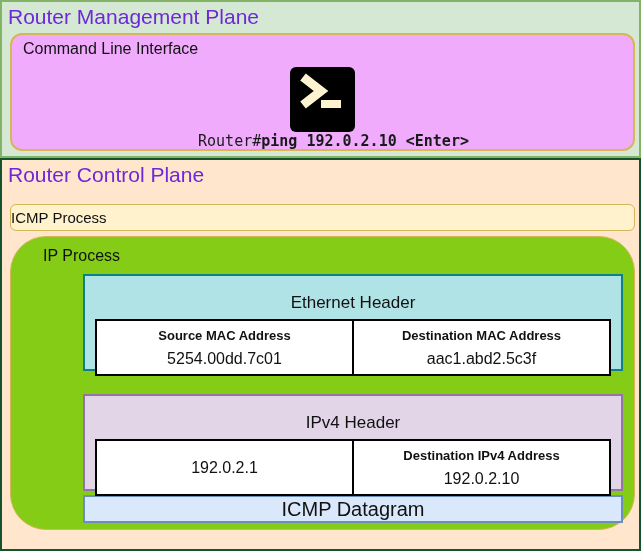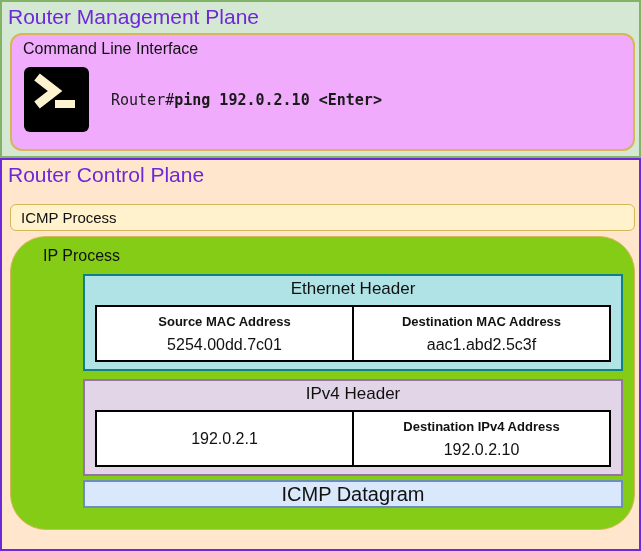--- a/index.html
+++ b/index.html
@@ -23,56 +23,56 @@
   }
   .cli-box {
     position: absolute; left: 8px; top: 31px; width: 625px; height: 118px;
     background: #f0abfc; border: 2px solid #d6b656; border-radius: 12px;
   }
   .cli-title {
     position: absolute; left: 11px; top: 5px; font-size: 16px;
   }
   .cli-row {
     position: absolute; left: 12px; top: 32px; right: 12px;
-    display: flex; align-items: center;
+    display: flex; align-items: center; flex-direction: column;
   }
   .term-icon { width: 65px; height: 65px; display: block; }
   .cmd-line {
     margin-left: 22px;
     font-family: "DejaVu Sans Mono", monospace;
     font-size: 15px; color: #1a1a1a; white-space: pre;
   }
   .cmd-line .bold { font-weight: bold; }
 
   
   .ctrl-plane {
     position: absolute; left: 0; top: 158px; width: 641px; height: 393px;
-    background: #ffe6cc; border: 2px solid #6d28d9;
+    background: #ffe6cc; border: 2px solid #14532d;
   }
   .icmp-process-bar {
     position: absolute; left: 8px; top: 44px; width: 625px; height: 27px;
     background: #fff2cc; border: 1px solid #d6b656; border-radius: 6px;
-    font-size: 15px; line-height: 25px; padding-left: 10px;
+    font-size: 15px; line-height: 25px; 
   }
   .ip-process-box {
     position: absolute; left: 8px; top: 76px; width: 625px; height: 294px;
     background: #84cc16; border: 1px solid #d6b656; border-radius: 36px;
   }
   .ip-process-label {
     position: absolute; left: 32px; top: 10px; font-size: 16px;
   }
 
   
   .packet-stack {
     position: absolute; left: 72px; top: 37px; width: 540px;
   }
   .hdr-box { position: relative; width: 100%; }
   .eth-box  { height: 97px; background: #b0e3e6; border: 2px solid #0e8088; }
-  .ipv4-box { height: 97px; background: #e1d5e7; border: 2px solid #9673a6; margin-top: 8px; }
-  .hdr-title { text-align: center; font-size: 17px; padding-top: 3px; }
+  .ipv4-box { height: 97px; background: #e1d5e7; border: 2px solid #9673a6; margin-top: 23px; }
+  .hdr-title { text-align: center; font-size: 17px; padding-top: 17px; }
   .cells { display: flex; margin: 6px 10px 0 10px; }
   .cell {
     flex: 1; height: 57px; background: #ffffff; border: 2px solid #000;
     display: flex; flex-direction: column; align-items: center; justify-content: center;
     gap: 7px;
   }
   .cell + .cell { margin-left: -2px; }
   .cell-label { font-size: 13px; font-weight: bold; }
   .cell-value { font-size: 16px; }
   .icmp-datagram {

